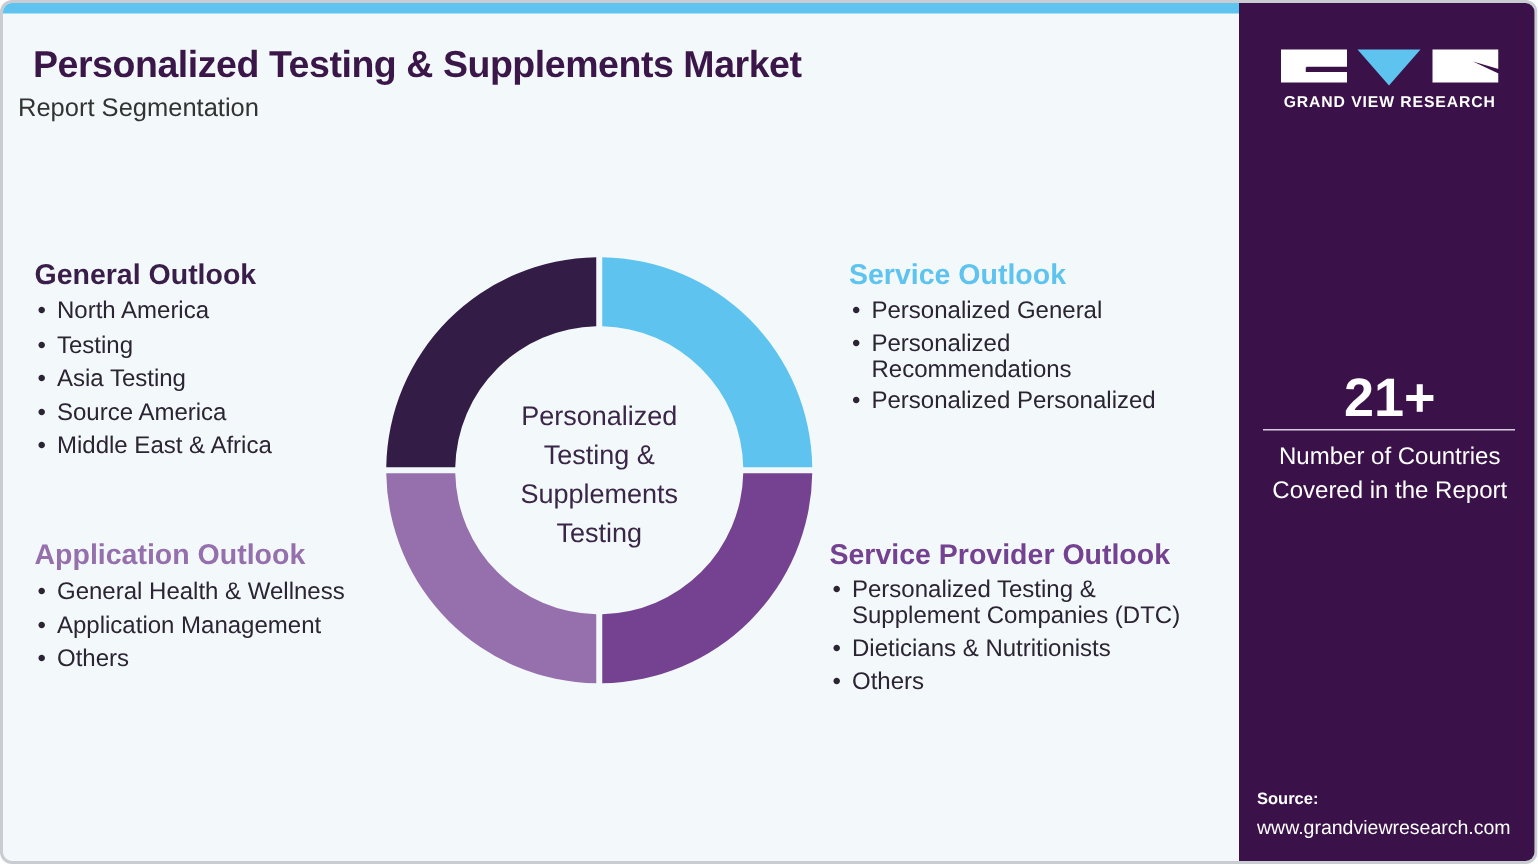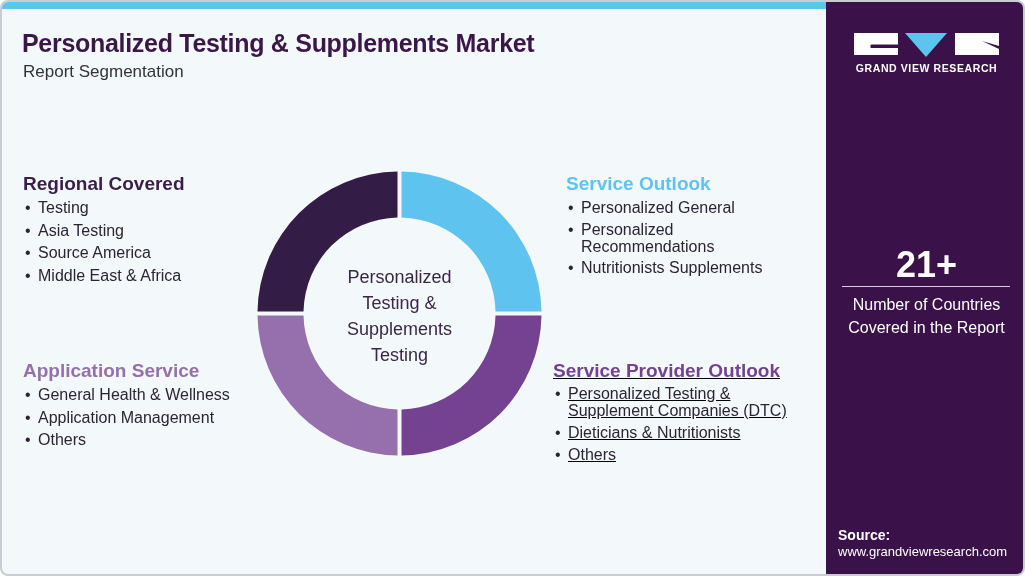--- a/index.html
+++ b/index.html
@@ -16,21 +16,21 @@
   .top-bar {
     position: absolute; left: 0; top: 0; width: 826px; height: 7px;
     background: #5ec4ef;
   }
   .title {
     position: absolute; left: 20px; top: 27px;
     font-size: 25px; font-weight: bold; color: #3a1748;
     letter-spacing: -0.3px;
   }
   .subtitle {
-    position: absolute; left: 21px; top: 60px;
+    position: absolute; left: 10px; top: 60px;
     font-size: 17px; color: #333;
   }
 
   .side {
     position: absolute; left: 824px; top: 0; width: 201px; height: 576px;
     background: #3a1249;
   }
   .logo { position: absolute; left: 28px; top: 28px; width: 145px; height: 28px; }
   .logo-text {
     position: absolute; left: 0; width: 201px; top: 60px; text-align: center;
@@ -41,21 +41,21 @@
     color: #fff; font-size: 36px; font-weight: bold;
   }
   .stat-line {
     position: absolute; left: 16px; width: 168px; top: 284px; height: 1px; background: #d8cde0;
   }
   .stat-label {
     position: absolute; left: 0; width: 201px; top: 291px; text-align: center;
     color: #fff; font-size: 16px; line-height: 23px;
   }
   .source-label {
-    position: absolute; left: 12px; top: 525px; color: #fff; font-size: 14px; font-weight: bold;
+    position: absolute; left: 12px; top: 525px; color: #fff; font-size: 11px; font-weight: bold;
   }
   .source-url {
     position: absolute; left: 12px; top: 542px; color: #fff; font-size: 13px;
   }
 
   .seg { position: absolute; }
   .seg-title { font-size: 19px; font-weight: bold; margin-bottom: 3px; }
   .seg ul { list-style: none; }
   .seg li {
     font-size: 16px; color: #2b2433; line-height: 19px; margin-bottom: 3.5px;
@@ -74,49 +74,50 @@
 </head>
 <body>
 
 <div class="frame">
   <div class="top-bar"></div>
 
   <div class="title">Personalized Testing &amp; Supplements Market</div>
   <div class="subtitle">Report Segmentation</div>
 
   <div class="seg" style="left:21px; top:171px;">
-    <div class="seg-title" style="color:#3a1e4a;">Regional Covered</div>
+    <div class="seg-title" style="color:#3a1e4a;">General Outlook</div>
     <ul>
+      <li>North America</li>
       <li>Testing</li>
       <li>Asia Testing</li>
       <li>Source America</li>
       <li>Middle East &amp; Africa</li>
     </ul>
   </div>
 
   <div class="seg" style="left:21px; top:358px;">
-    <div class="seg-title" style="color:#9570ad;">Application Service</div>
+    <div class="seg-title" style="color:#9570ad;">Application Outlook</div>
     <ul>
       <li>General Health &amp; Wellness</li>
       <li>Application Management</li>
       <li>Others</li>
     </ul>
   </div>
 
   <div class="seg" style="left:564px; top:171px;">
     <div class="seg-title" style="color:#5ec4ef;">Service Outlook</div>
     <ul>
       <li>Personalized General</li>
       <li style="white-space:pre-line; line-height:17px;">Personalized
 Recommendations</li>
-      <li>Nutritionists Supplements</li>
+      <li>Personalized Personalized</li>
     </ul>
   </div>
 
-  <div class="seg" style="left:551px; top:358px;text-decoration:underline;">
+  <div class="seg" style="left:551px; top:358px;">
     <div class="seg-title" style="color:#744291;">Service Provider Outlook</div>
     <ul>
       <li style="white-space:pre-line; line-height:17px;">Personalized Testing &amp;
 Supplement Companies (DTC)</li>
       <li>Dieticians &amp; Nutritionists</li>
       <li>Others</li>
     </ul>
   </div>
 
   <svg class="donut" viewBox="0 0 285 285">

